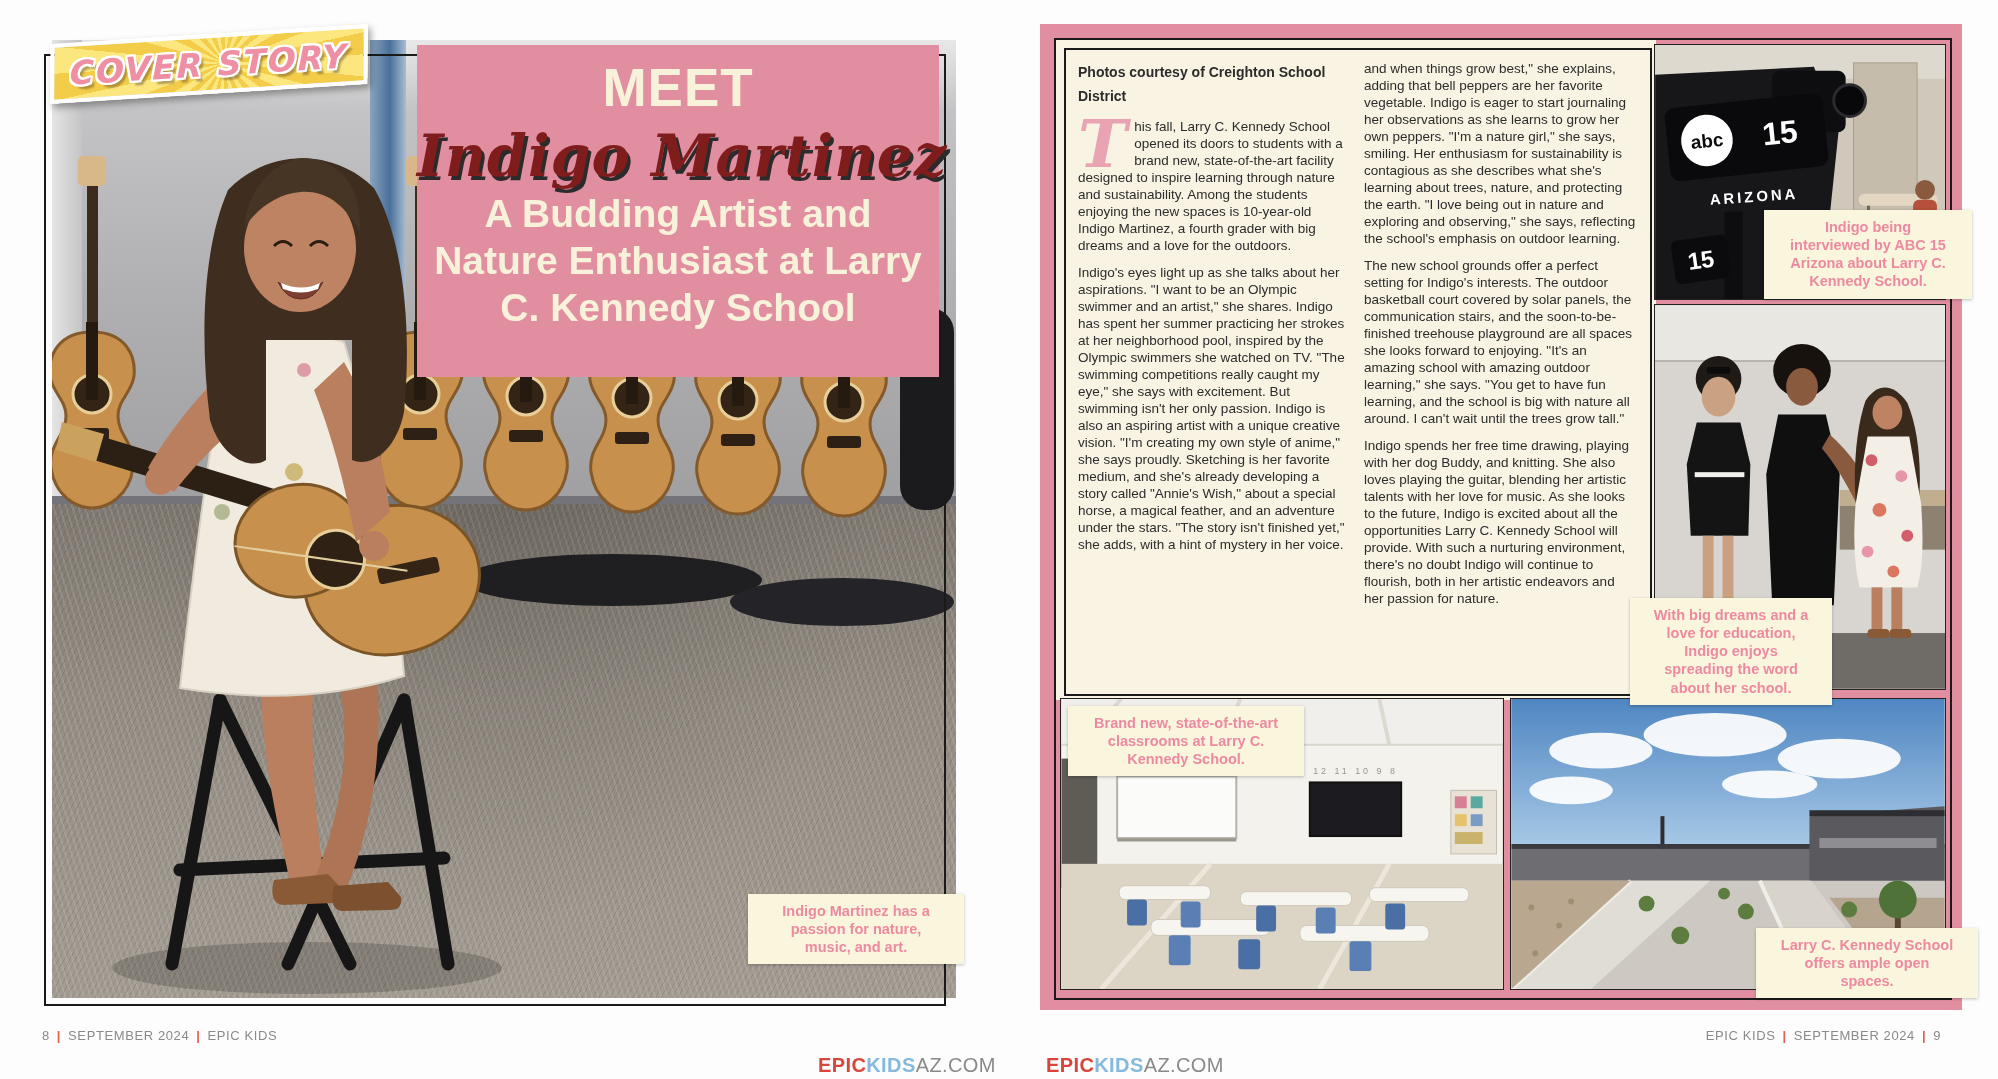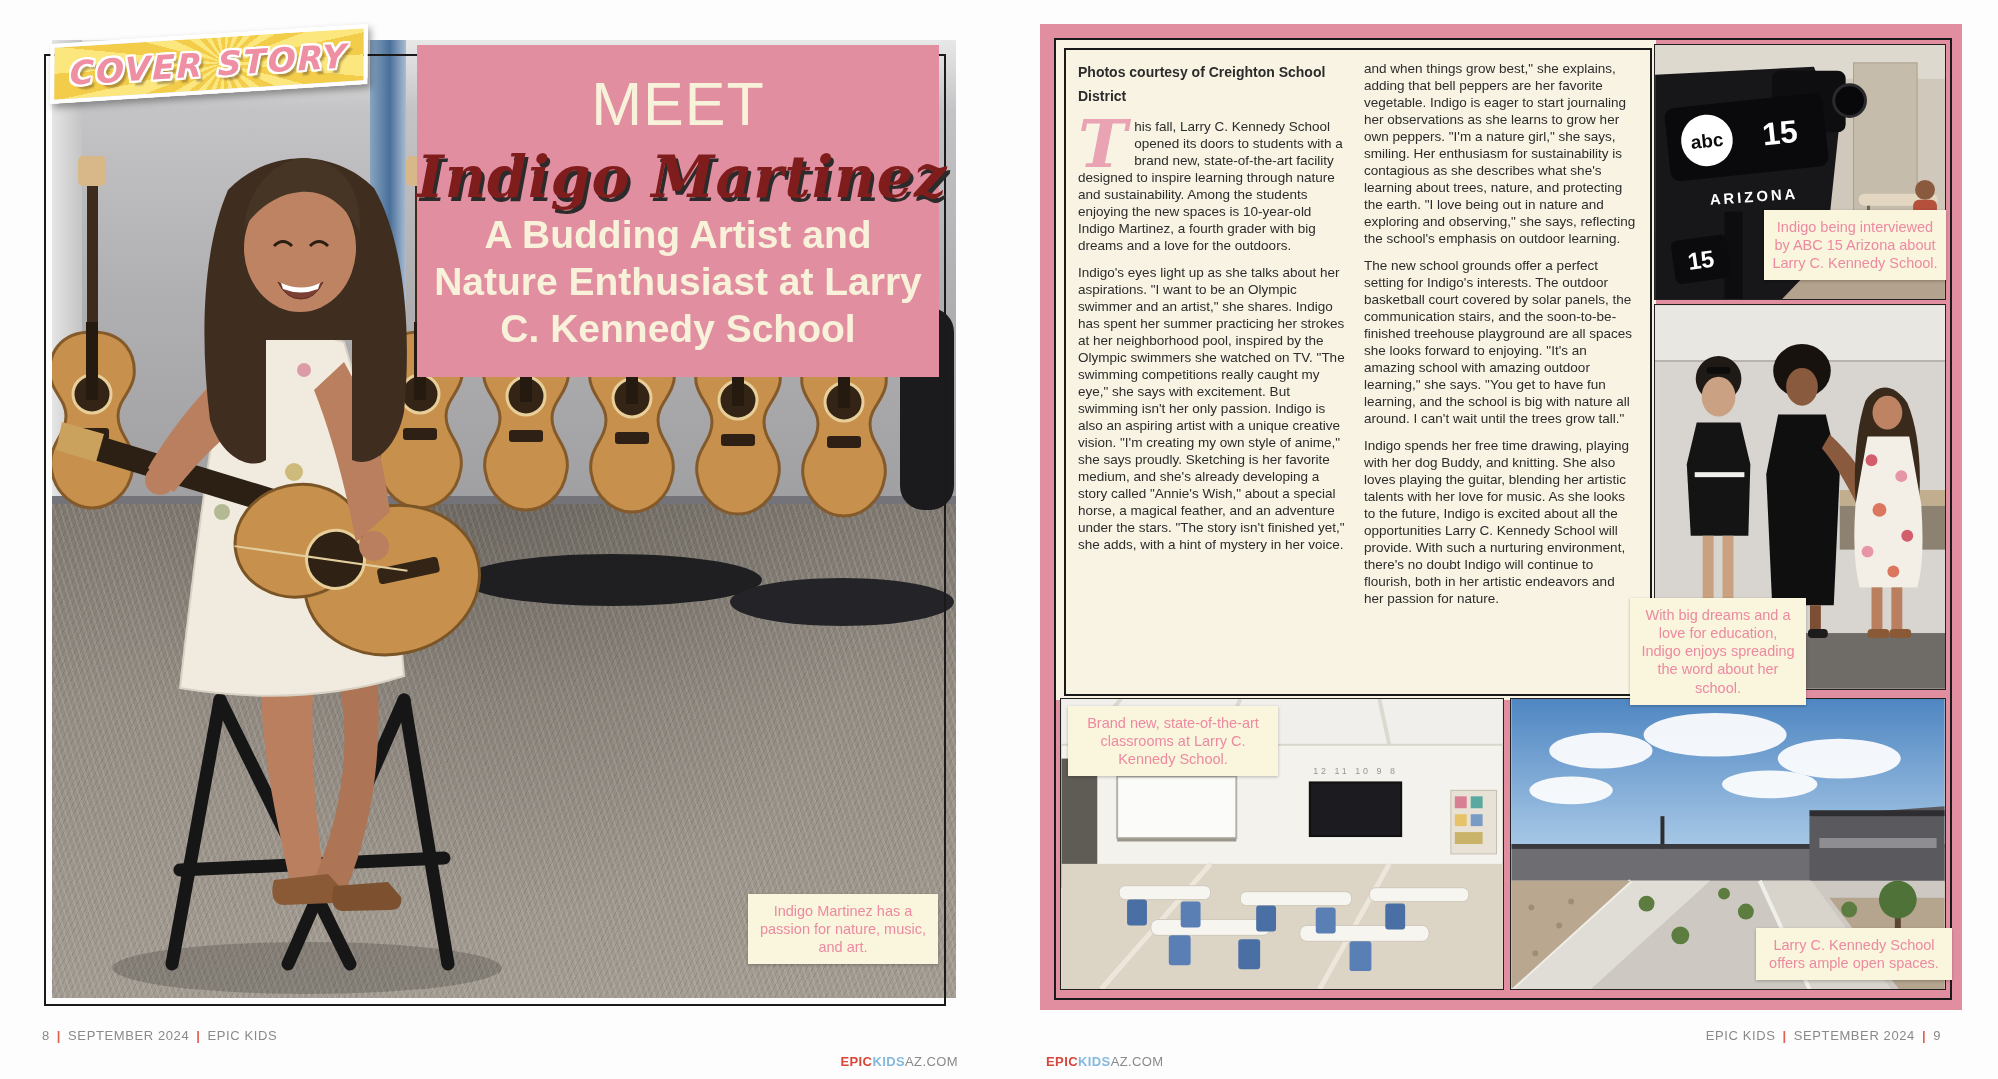--- a/index.html
+++ b/index.html
@@ -39,27 +39,27 @@
       border:4px solid #ffffff;box-shadow:3px 4px 7px rgba(0,0,0,.35);
       display:flex;align-items:center;justify-content:center;}
   .banner span{font-family:"DejaVu Sans",sans-serif;font-weight:900;font-style:italic;
       font-size:33px;letter-spacing:2px;color:#ee8fa4;white-space:nowrap;
       text-shadow:2px 0 0 #fff,-2px 0 0 #fff,0 2px 0 #fff,0 -2px 0 #fff,
                   2px 2px 0 #fff,-2px 2px 0 #fff,2px -2px 0 #fff,-2px -2px 0 #fff,
                   4px 5px 2px rgba(96,70,40,.45);}
 
   .title-panel{left:417px;top:45px;width:522px;height:332px;background:var(--page-pink);
       z-index:7;text-align:center;color:#f8f2da;}
-  .title-meet{margin-top:24px;font-size:61px;font-weight:normal;letter-spacing:1px;}
+  .title-meet{margin-top:12px;font-size:53px;font-weight:bold;letter-spacing:1px;}
   .title-name{margin-top:4px;font-family:"DejaVu Serif",serif;font-style:italic;font-weight:bold;
       font-size:57px;letter-spacing:1px;color:#7f1d1d;text-shadow:3px 4px 0 #2b2b2b;white-space:nowrap;}
   .title-sub{margin:2px auto 0;width:500px;font-size:39px;font-weight:bold;line-height:1.2;}
 
-  .photo-cap{background:#faf5dd;color:var(--caption-pink);font-weight:normal;font-size:14.5px;
-      line-height:1.25;text-align:center;padding:8px 7px;z-index:6;box-shadow:0 1px 3px rgba(0,0,0,.25);}
+  .photo-cap{background:#faf5dd;color:var(--caption-pink);font-weight:bold;font-size:14.5px;
+      line-height:1.25;text-align:center;padding:8px 20px;z-index:6;box-shadow:0 1px 3px rgba(0,0,0,.25);}
   .cap-main{left:748px;top:894px;width:176px;}
 
   
   .pink-frame{left:1040px;top:24px;width:922px;height:986px;background:var(--page-pink);}
   .inner-border{left:1054px;top:38px;width:894px;height:958px;border:2px solid #1a1a1a;
       pointer-events:none;z-index:4;}
   .cream-panel{left:1056px;top:40px;width:600px;height:660px;background:var(--cream);}
   .text-box{left:1064px;top:48px;width:584px;height:644px;border:2px solid #1a1a1a;background:var(--cream);}
 
   .col{width:272px;font-size:13.5px;line-height:17px;color:#2c2c2c;}
@@ -80,21 +80,21 @@
   .cap-abc{left:1764px;top:210px;width:168px;}
   .cap-group{left:1630px;top:598px;width:162px;}
   .cap-class{left:1068px;top:706px;width:196px;}
   .cap-ext{left:1756px;top:928px;width:182px;}
 
   
   .footer{top:1028px;font-size:13px;letter-spacing:.6px;color:var(--footer-gray);white-space:nowrap;}
   .footer .pipe{color:var(--pipe-red);margin:0 7px;font-weight:bold;}
   .footer-left{left:42px;}
   .footer-right{right:57px;text-align:center;}
-  .sitelogo{top:1054px;font-size:13px;font-weight:bold;letter-spacing:.4px;white-space:nowrap;}
+  .sitelogo{top:1054px;font-size:20px;font-weight:bold;letter-spacing:.4px;white-space:nowrap;}
   .sitelogo .lr{color:var(--logo-red);} .sitelogo .lb{color:var(--logo-blue);}
   .sitelogo .lg{color:#8a8a8a;font-weight:normal;}
   .logo-left{left:818px;width:140px;text-align:right;}
   .logo-right{left:1046px;}
 </style>
 </head>
 <body>
 
 <div class="canvas">
 

